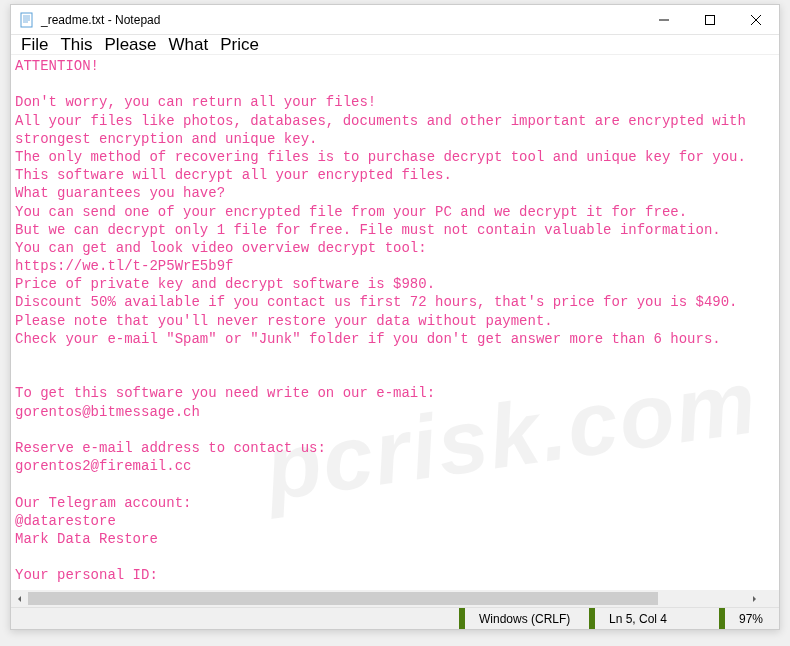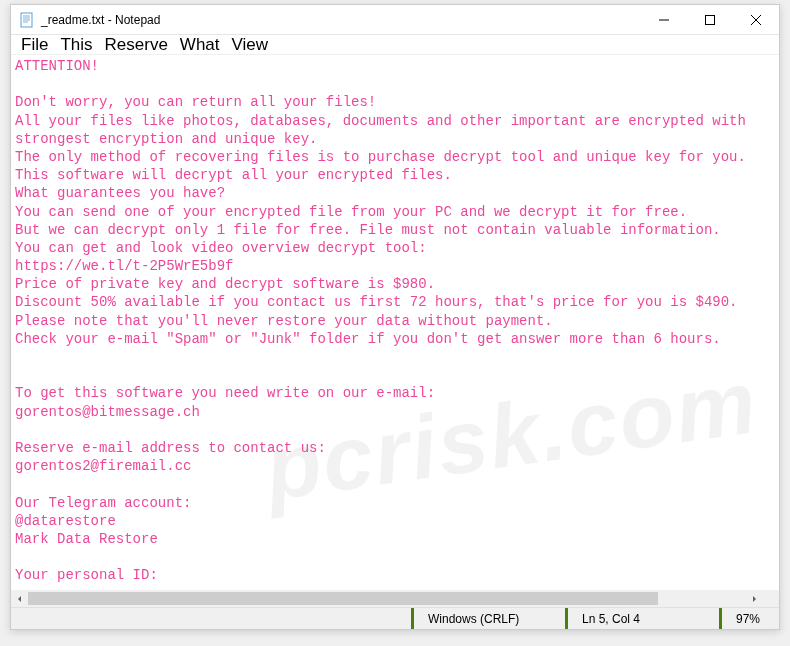--- a/index.html
+++ b/index.html
@@ -135,26 +135,25 @@
       background: #f0f0f0;
       border-top: 1px solid #e0e0e0;
       display: flex;
       align-items: center;
       font-size: 12px;
       color: #000;
     }
     .status-spacer { flex: 1; }
     .status-cell {
       padding: 0 14px;
-      border-left: 3px solid #4d7c0f;
+      border-left: 6px solid #4d7c0f;
       height: 100%;
       display: flex;
       align-items: center;
       min-width: 80px;
-      margin-left: 24px;
     }
     .status-cell.wide { min-width: 130px; }
     .status-cell.pos { min-width: 130px; }
     .status-cell.zoom { min-width: 60px; }
   </style>
 </head>
 <body>
 
 <div class="window">
   <div class="titlebar">
@@ -184,23 +183,23 @@
             <line x1="0" y1="0" x2="10" y2="10" stroke="#000" stroke-width="1"></line>
             <line x1="10" y1="0" x2="0" y2="10" stroke="#000" stroke-width="1"></line>
           </svg>
       </div>
     </div>
   </div>
 
   <div class="menubar">
     <span class="menu-item">File</span>
     <span class="menu-item">This</span>
-    <span class="menu-item">Reserve</span>
+    <span class="menu-item">Please</span>
     <span class="menu-item">What</span>
-    <span class="menu-item">View</span>
+    <span class="menu-item">Price</span>
   </div>
 
   <div class="content-area">
     <div class="watermark">pcrisk.com</div>
     <div class="text-content">ATTENTION!
 
 Don't worry, you can return all your files!
 All your files like photos, databases, documents and other important are encrypted with
 strongest encryption and unique key.
 The only method of recovering files is to purchase decrypt tool and unique key for you.

